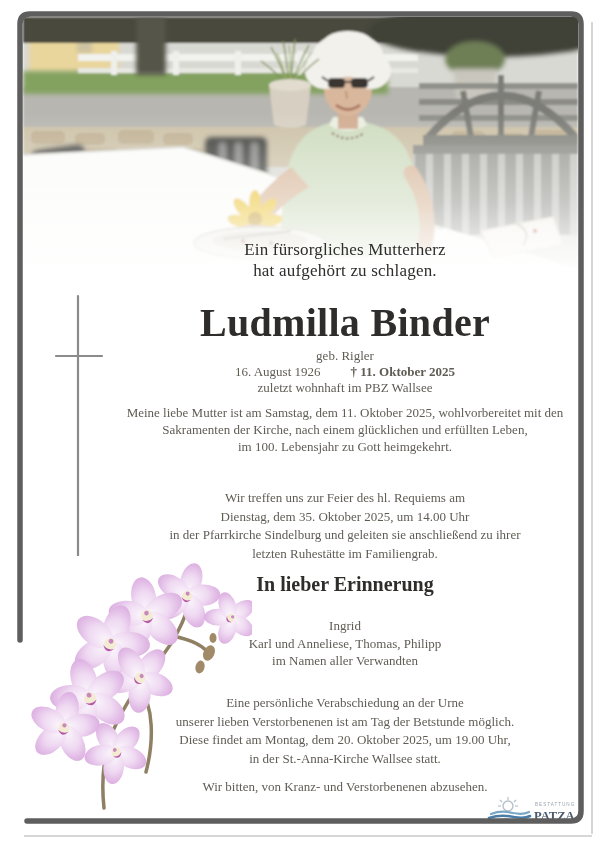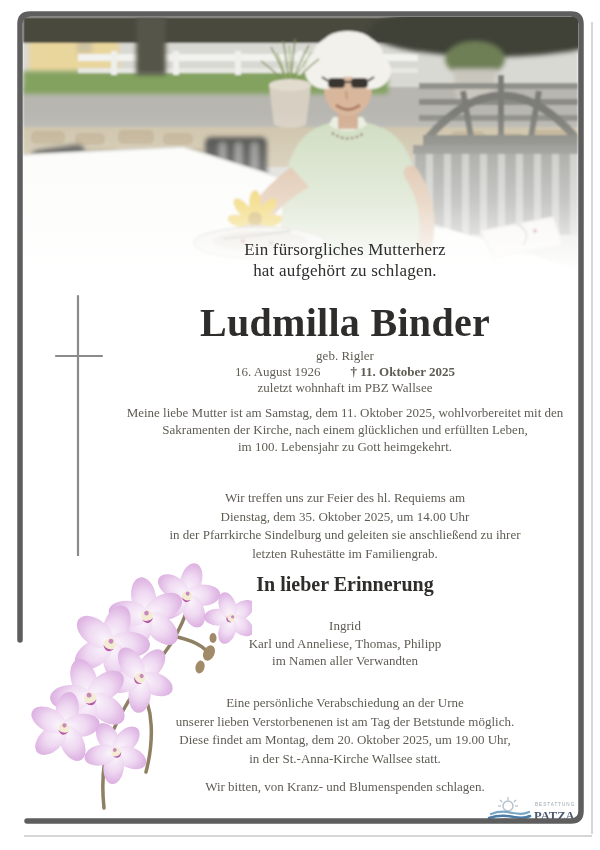--- a/index.html
+++ b/index.html
@@ -304,21 +304,21 @@
   <div>im Namen aller Verwandten</div>
 </div>
 
 <div class="abs txt para3">
   <div>Eine persönliche Verabschiedung an der Urne</div>
   <div>unserer lieben Verstorbenenen ist am Tag der Betstunde möglich.</div>
   <div>Diese findet am Montag, dem 20. Oktober 2025, um 19.00 Uhr,</div>
   <div>in der St.-Anna-Kirche Wallsee statt.</div>
 </div>
 
-<div class="abs txt donations">Wir bitten, von Kranz- und Blumenspenden schlagen.</div>
+<div class="abs txt donations">Wir bitten, von Kranz- und Verstorbenenen abzusehen.</div>
 
 <svg id="logo" class="abs" width="88" height="34" viewBox="0 0 88 34">
   <g>
     <circle cx="21" cy="11" r="5" fill="none" stroke="#b4c0ca" stroke-width="1.4"></circle>
     <g stroke="#b4c0ca" stroke-width="1.2">
       <path d="M 21 2 V 5"></path>
         <path d="M 13 5 L 15 7"></path>
         <path d="M 29 5 L 27 7"></path>
       <path d="M 11 11 H 14"></path>
         <path d="M 28 11 H 31"></path>

